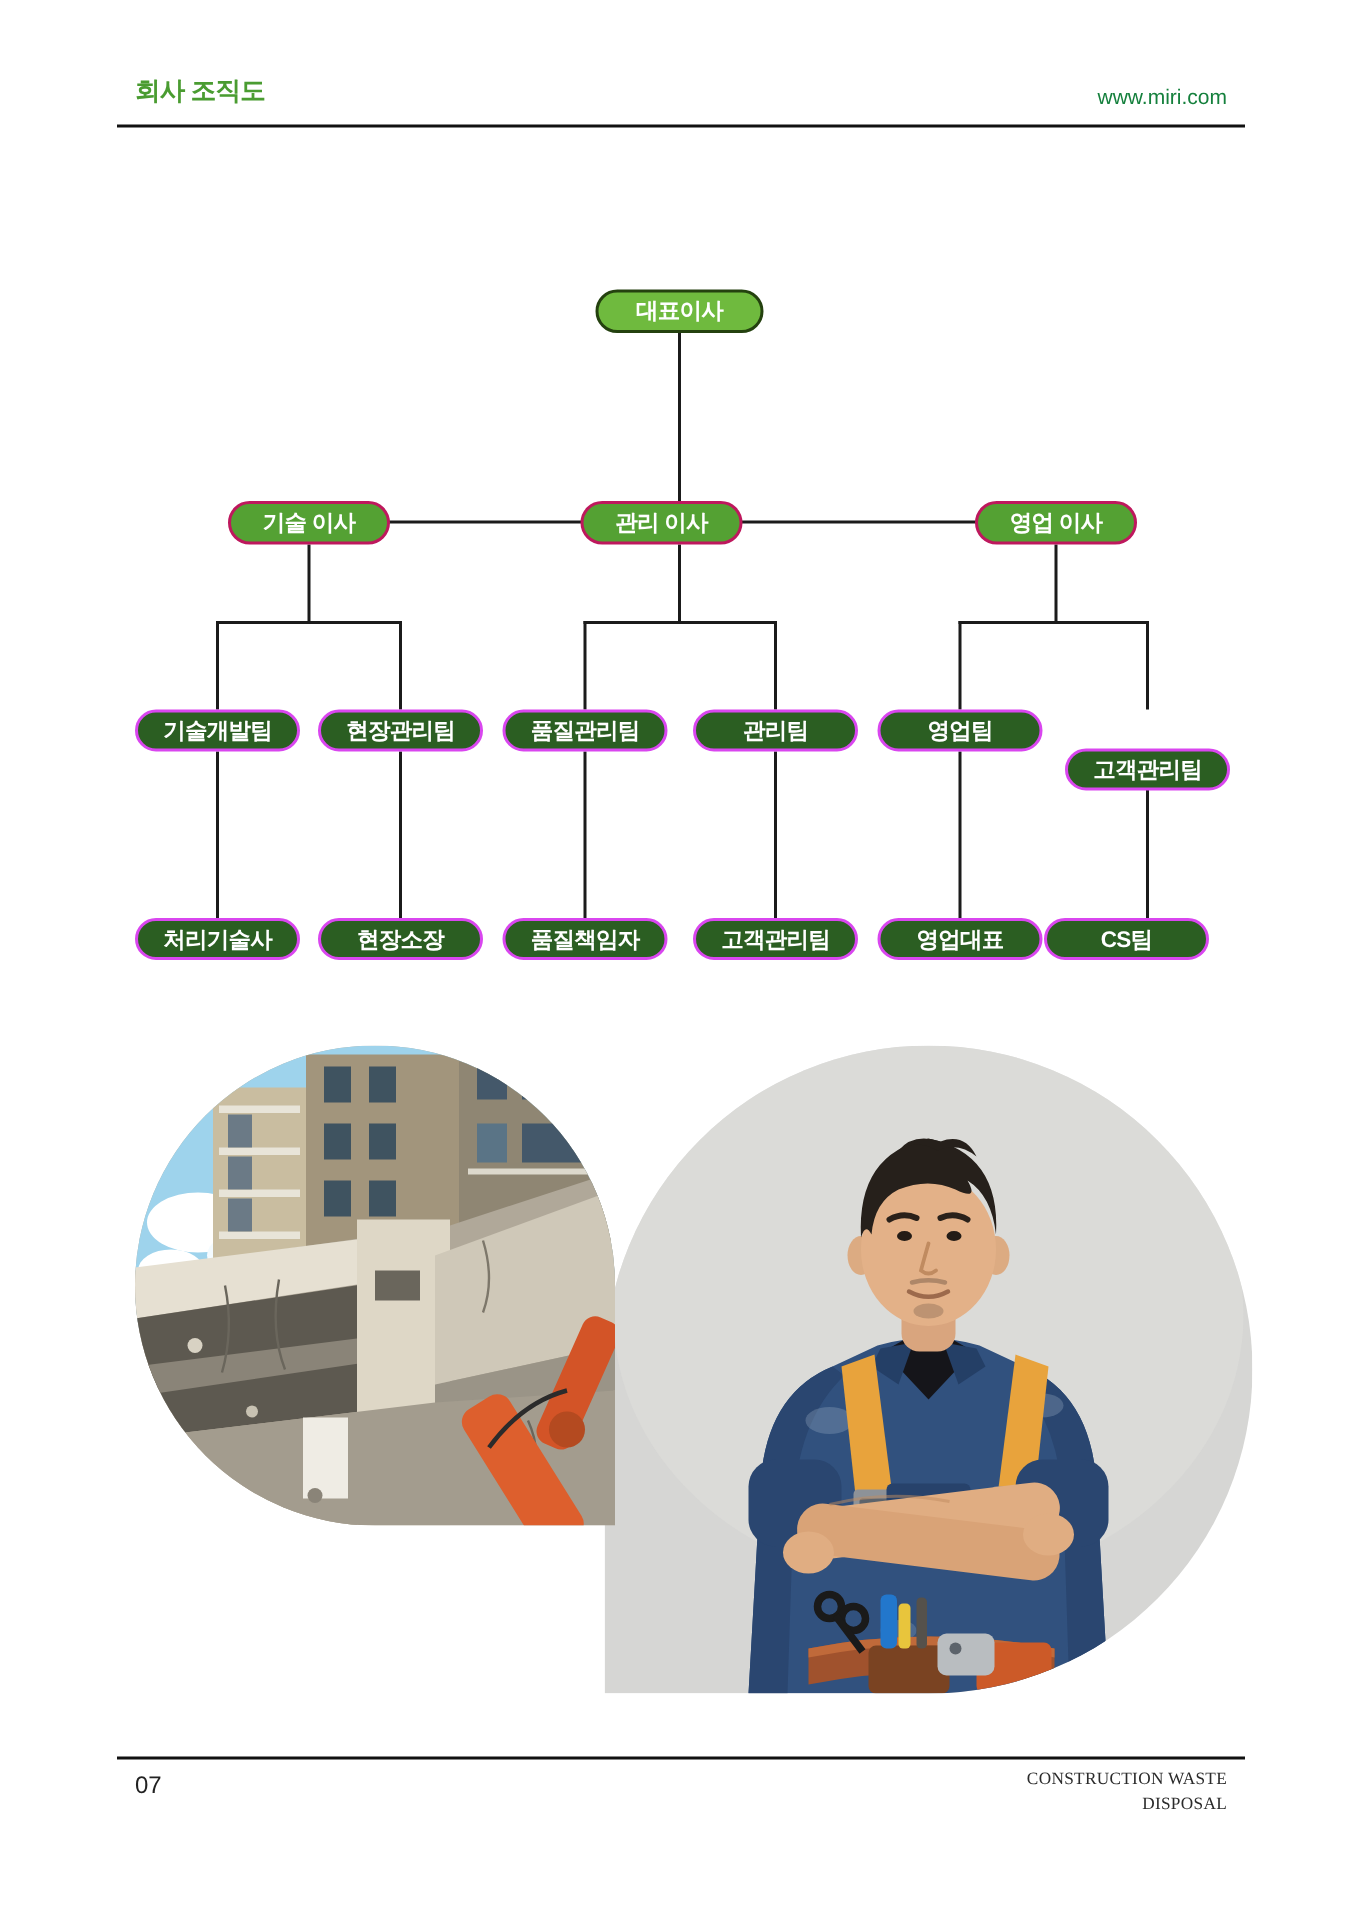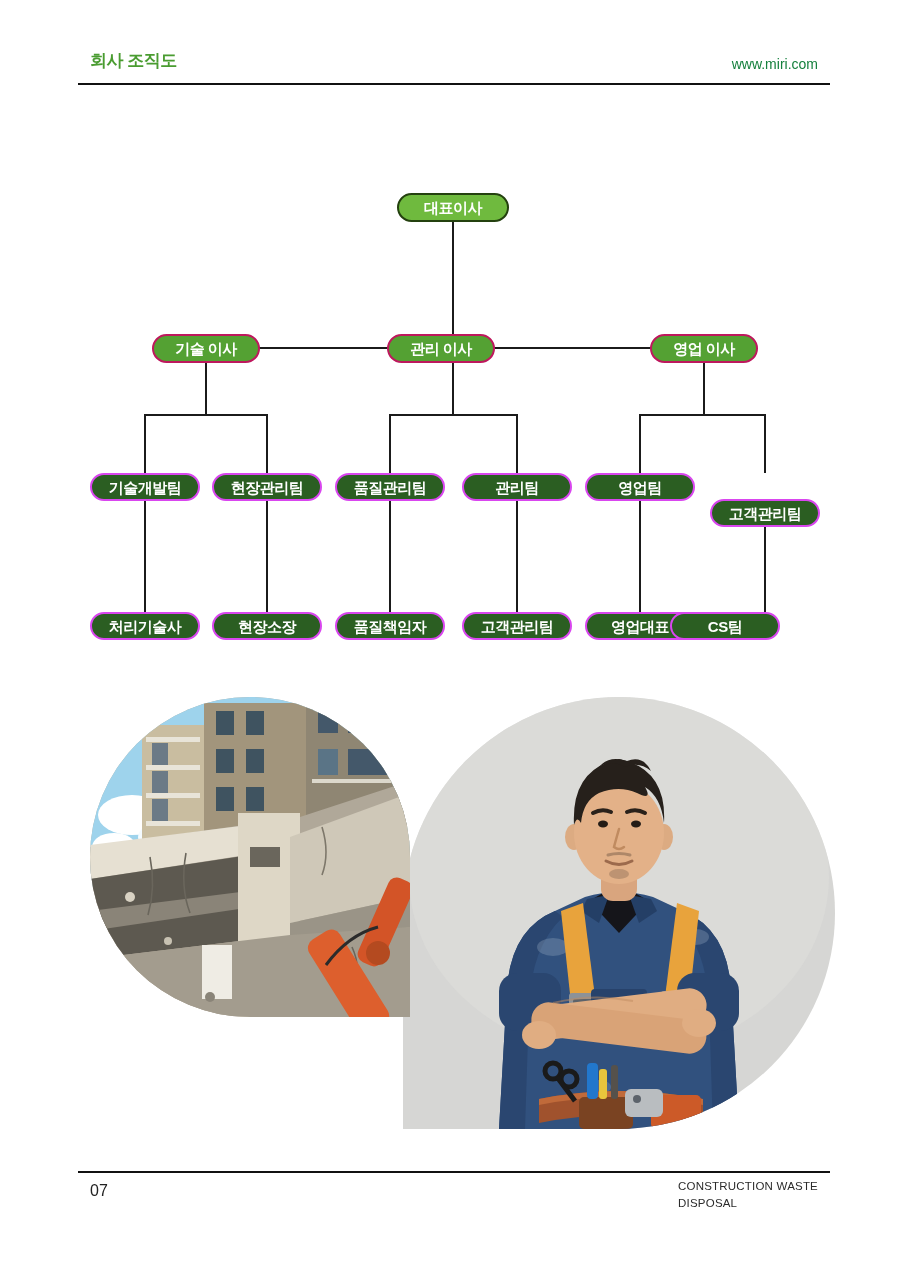--- a/index.html
+++ b/index.html
@@ -31,21 +31,21 @@
   .l3{background:var(--node-l3);border:2px solid #d946ef;width:110px;height:28px;line-height:25px;}
 
   
   .photo{position:absolute;overflow:hidden;}
   .photo-left{left:90px;top:697px;width:320px;height:320px;border-radius:50% 50% 0 50%;z-index:3;}
   .photo-right{left:403px;top:697px;width:432px;height:432px;border-radius:50% 50% 50% 0;z-index:2;}
   .photo svg{display:block;width:100%;height:100%;}
 
   
   .page-number{position:absolute;left:90px;top:1182px;font-size:16px;color:#222;}
-  .footer-right{position:absolute;right:87px;top:1178px;text-align:left;font-size:11.5px;color:#2b2b2b;line-height:17px;letter-spacing:0.2px;}
+  .footer-right{position:absolute;right:87px;top:1178px;text-align:right;font-size:11.5px;color:#2b2b2b;line-height:17px;letter-spacing:0.2px;font-family:Liberation Serif, serif;}
 </style>
 </head>
 <body>
 
 <div class="page">
 
   <div class="page-title">회사 조직도</div>
   <div class="header-url">www.miri.com</div>
   <div class="rule rule-top"></div>
 
@@ -87,21 +87,21 @@
     <div class="node l3" style="left:335px;top:473px;">품질관리팀</div>
     <div class="node l3" style="left:462px;top:473px;">관리팀</div>
     <div class="node l3" style="left:585px;top:473px;">영업팀</div>
     <div class="node l3" style="left:710px;top:473px;margin-top:26px;">고객관리팀</div>
 
     <div class="node l3" style="left:90px;top:612px;">처리기술사</div>
     <div class="node l3" style="left:212px;top:612px;">현장소장</div>
     <div class="node l3" style="left:335px;top:612px;">품질책임자</div>
     <div class="node l3" style="left:462px;top:612px;">고객관리팀</div>
     <div class="node l3" style="left:585px;top:612px;">영업대표</div>
-    <div class="node l3" style="left:670px;top:612px;">CS팀</div>
+    <div class="node l3" style="left:696px;top:612px;">CS팀</div>
   </div>
 
   <div class="photo photo-right">
     <svg viewBox="0 0 432 432" xmlns="http://www.w3.org/2000/svg">
       <rect x="0" y="0" width="432" height="432" fill="#d6d6d4"></rect>
       <ellipse cx="216" cy="180" rx="210" ry="180" fill="#dedddb" opacity="0.6"></ellipse>
 
       <g>
         <path d="M96,432 L104,292 Q108,232 152,214 L182,200 Q216,190 250,200 L280,214 Q324,232 328,292 L336,432 Z" fill="#31517e"></path>
         <path d="M96,432 L104,292 Q108,232 152,214 L160,220 Q128,250 126,310 L122,432 Z" fill="#2a4670"></path>

